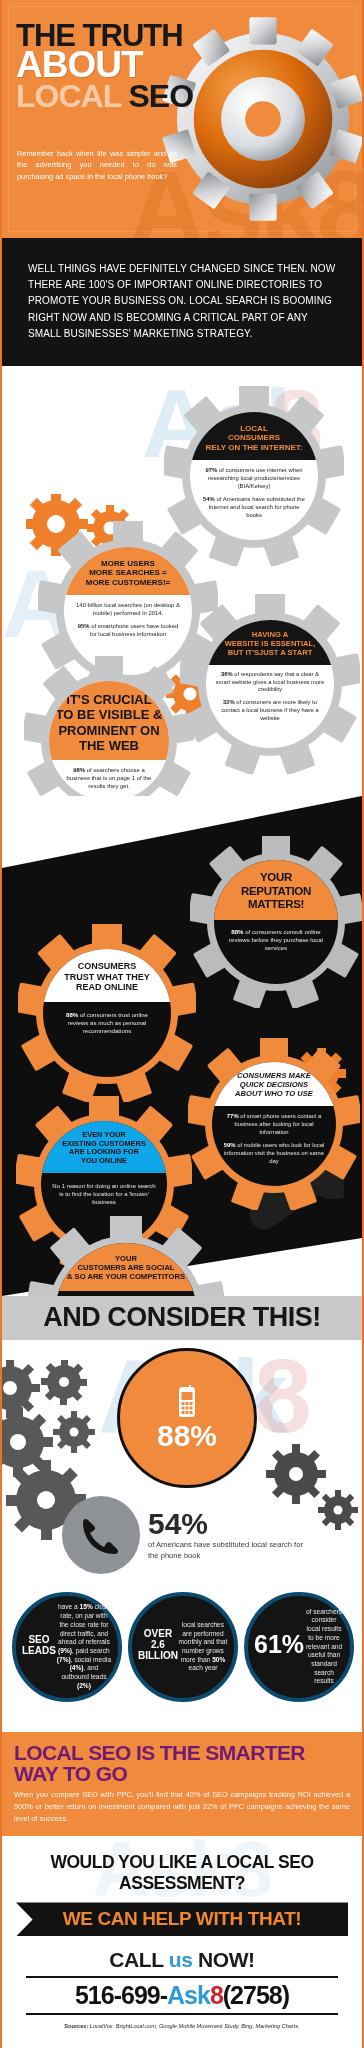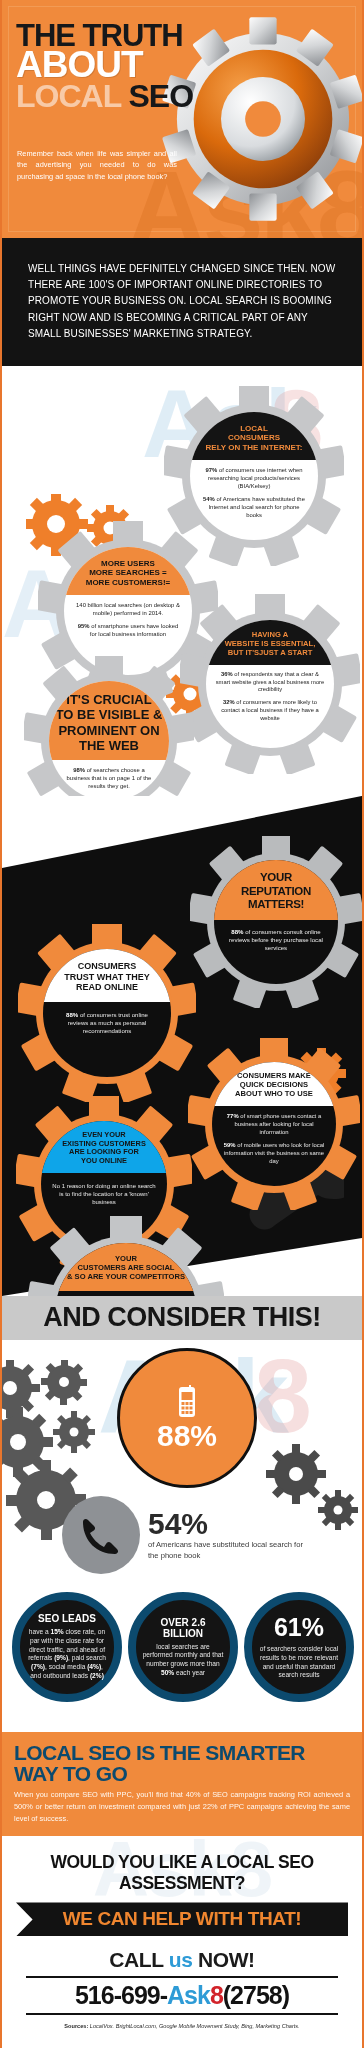--- a/index.html
+++ b/index.html
@@ -53,29 +53,29 @@
 
   .pct-big{font-size:30px;font-weight:bold;color:#fff;line-height:1;}
   .pct-cap{font-size:7.2px;color:#fff;line-height:1.45;padding:0 16px;margin-top:4px;}
 
   .row54{position:absolute;display:flex;align-items:center;}
   .txt54{font-size:30px;font-weight:bold;color:#2b2b2b;line-height:1;}
   .txt54cap{font-size:7.6px;color:#3a3a3a;line-height:1.45;}
 
   
   .tri{position:absolute;display:flex;gap:6px;left:10px;top:0;}
-  .tcirc{width:110px;height:110px;border-radius:50%;background:#141414;border:8px solid #0c4a6e;display:flex;flex-direction:column;align-items:center;justify-content:center;text-align:center;padding:6px;box-sizing:border-box;}
+  .tcirc{width:110px;height:110px;border-radius:50%;background:#141414;border:4px solid #0c4a6e;display:flex;flex-direction:row;align-items:center;justify-content:center;text-align:center;padding:6px;box-sizing:border-box;}
   .tcirc .th{font-size:10px;font-weight:bold;color:#fff;line-height:1.1;margin-bottom:4px;}
   .tcirc .th.big{font-size:25px;}
   .tcirc .tb{font-size:6.6px;color:#e6e6e6;line-height:1.32;}
   .tcirc .tb b{color:#fff;}
 
   
   .smarter{position:relative;background:#f08a3c;padding:10px 12px 12px 12px;overflow:hidden;}
-  .smarter h3{margin:0 0 5px 0;font-size:21px;font-weight:bold;color:#0c4a6e;letter-spacing:-.6px;line-height:1;}
+  .smarter h3{margin:0 0 5px 0;font-size:21px;font-weight:bold;color:#701a75;letter-spacing:-.6px;line-height:1;}
   .smarter p{margin:0;font-size:7.4px;line-height:1.6;color:#fff9f3;text-align:justify;}
 
   
   .footer{position:relative;background:#fff;padding:16px 10px 8px 10px;text-align:center;overflow:hidden;}
   .foot-wm{position:absolute;left:0;right:0;top:-6px;font-size:78px;font-weight:bold;color:rgba(180,205,225,.22);letter-spacing:-2px;line-height:1;}
   .f-q{position:relative;font-size:17.5px;font-weight:bold;color:#121212;letter-spacing:-.5px;margin-bottom:8px;text-align:center;}
   .ribbon{position:relative;height:34px;background:#121212;margin:0 4px 12px 4px;display:flex;align-items:center;justify-content:center;
     clip-path:polygon(0 0,100% 0,100% 100%,0 100%,5% 50%);}
   .ribbon span{font-size:19px;font-weight:bold;color:#f0862f;letter-spacing:-.4px;}
   .f-call{position:relative;font-size:21px;font-weight:bold;letter-spacing:-.4px;margin-bottom:4px;}
@@ -453,21 +453,21 @@
               <rect x="-14" y="-88" width="28" height="24" rx="2" transform="rotate(160)"></rect>
               <rect x="-14" y="-88" width="28" height="24" rx="2" transform="rotate(200)"></rect>
               <rect x="-14" y="-88" width="28" height="24" rx="2" transform="rotate(240)"></rect>
               <rect x="-14" y="-88" width="28" height="24" rx="2" transform="rotate(280)"></rect>
               <rect x="-14" y="-88" width="28" height="24" rx="2" transform="rotate(320)"></rect>
             </g>
         </g>
       </svg>
       <div class="disc" style="left:24px;top:24px;width:124px;height:124px;background:#0e0e0e;">
         <div style="background:#ffffff;padding:10px 5px 7px 5px;">
-          <div class="badge-head" style="font-size:7.6px;color:#141414;white-space:pre-line;">CONSUMERS MAKE
+          <div class="badge-head" style="font-size:7.6px;color:#141414;white-space:pre-line;font-style:italic;">CONSUMERS MAKE
 QUICK DECISIONS
 ABOUT WHO TO USE</div>
         </div>
         <div class="badge-body" style="padding:7px 10px 0 10px;font-size:5.9px;color:#e7e7e7;">
           <p><b style="color:#fff">77%</b><span> of smart phone users contact a business after looking for local information</span></p>
           <p><b style="color:#fff">59%</b><span> of mobile users who look for local information visit the business on same day</span></p>
         </div>
       </div>
     </div>
 

